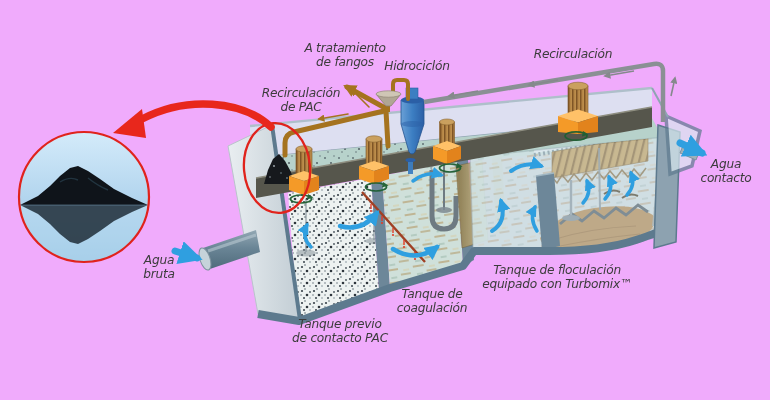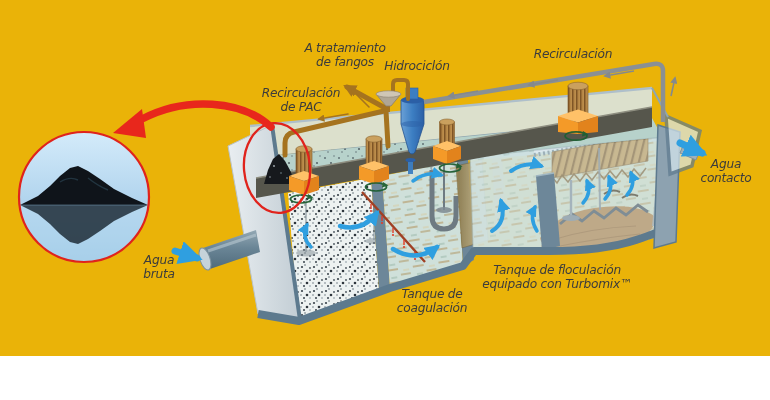--- a/index.html
+++ b/index.html
@@ -1,16 +1,16 @@
 <!DOCTYPE html>
 <html><head>
 <meta charset="utf-8">
 <style>
   html,body{margin:0;padding:0;background:#ffffff;}
-  .stage{position:relative;width:770px;height:356px;background:#eab308;overflow:hidden;
+  .stage{position:relative;width:770px;height:400px;background:#f0abfc;overflow:hidden;
          font-family:"DejaVu Sans",sans-serif;text-decoration:underline;}
   .stage svg{position:absolute;left:0;top:0;}
   .lbl{position:absolute;font-style:italic;font-size:12.2px;color:#3c3c3c;
        text-align:center;white-space:pre-line;line-height:1.14;
        transform:translateX(-50%);letter-spacing:-0.25px;}
 </style>
 </head>
 <body>
 
 <div class="stage">
@@ -317,18 +317,20 @@
 
 <div class="lbl" style="left:345px;top:42px">A tratamiento
 de fangos</div>
 <div class="lbl" style="left:417px;top:60px">Hidrociclón</div>
 <div class="lbl" style="left:301px;top:87px">Recirculación
 de PAC</div>
 <div class="lbl" style="left:573px;top:48px">Recirculación</div>
 <div class="lbl" style="left:159px;top:254px">Agua
 bruta</div>
 <div class="lbl" style="left:726px;top:158px">Agua contacto</div>
+<div class="lbl" style="left:340px;top:318px">Tanque previo
+de contacto PAC</div>
 <div class="lbl" style="left:432px;top:288px">Tanque de
 coagulación</div>
 <div class="lbl" style="left:557px;top:264px">Tanque de floculación
 equipado con Turbomix™</div>
 
 </div>
 
 </body></html>

